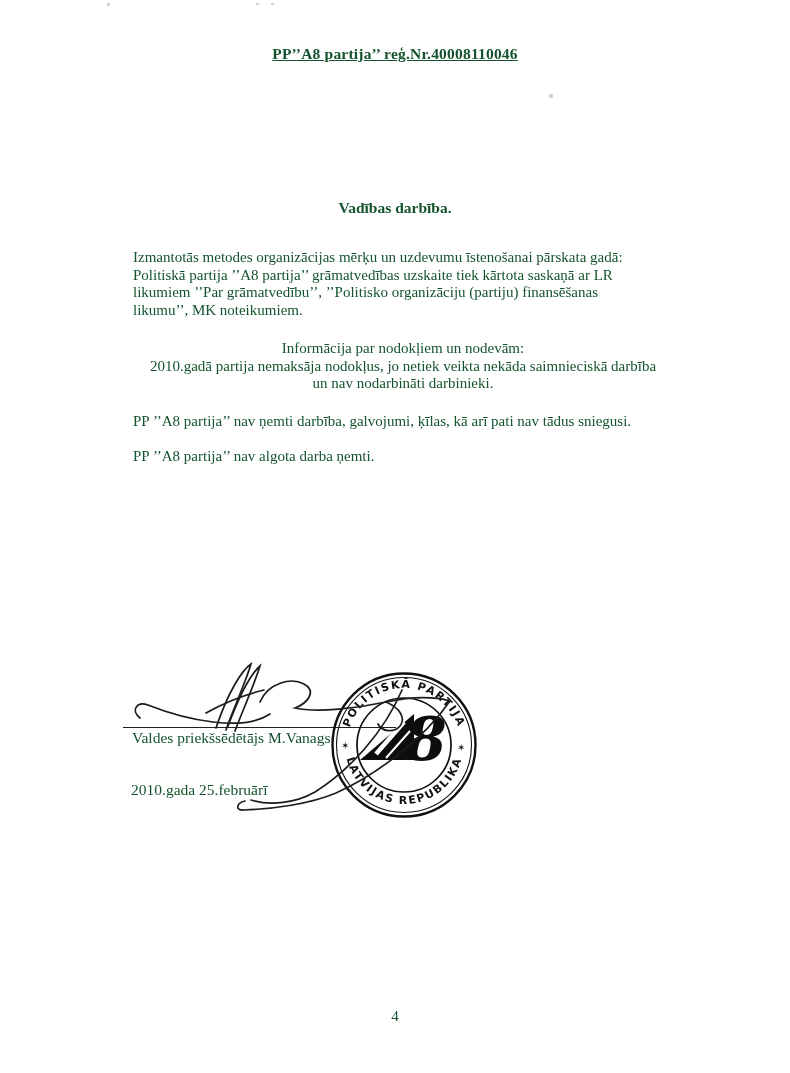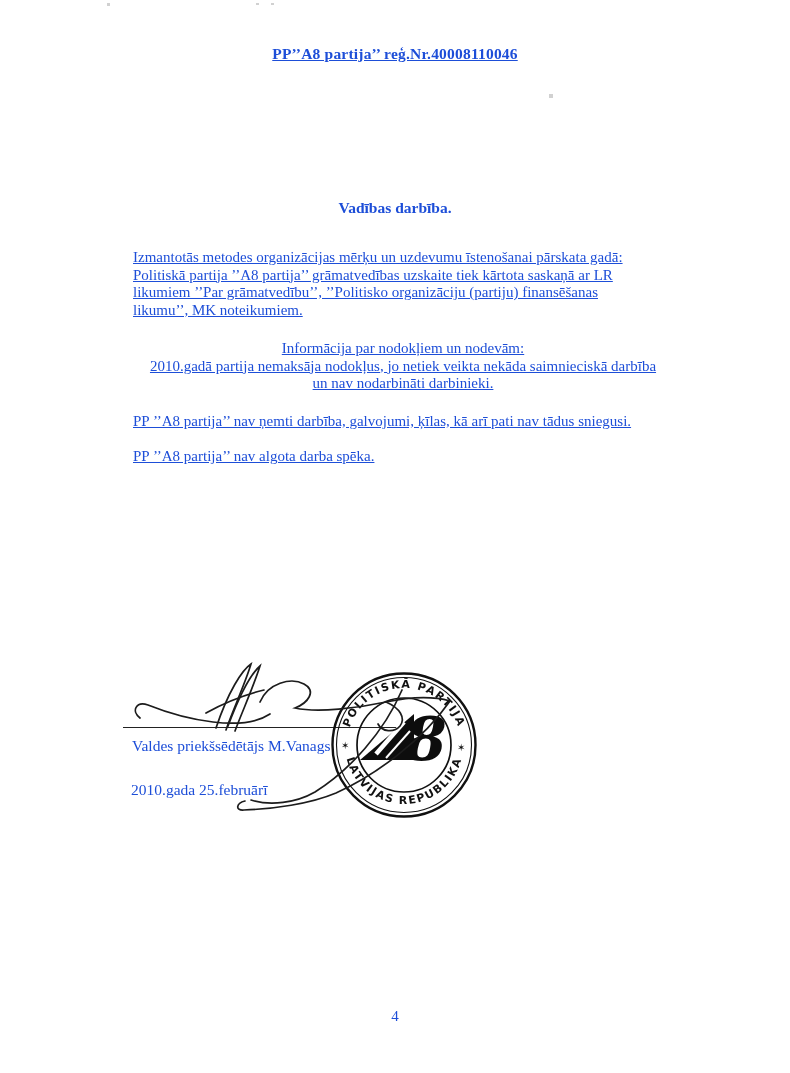--- a/index.html
+++ b/index.html
@@ -2,54 +2,52 @@
 <html><head>
 <meta charset="utf-8">
 <style>
   html,body{margin:0;padding:0;background:#888;}
   .page{
     position:relative;
     width:790px;height:1073px;
     margin:0 auto;
     background:#ffffff;
     font-family:"Liberation Serif", serif;
-    color:#1d4ed8;
+    color:#14532d;
     overflow:hidden;
   }
   .doc-header{
     position:absolute;top:45px;left:0;width:100%;
     text-align:center;
     font-size:15.5px;font-weight:bold;
     text-decoration:underline;
     letter-spacing:.2px;
   }
   .doc-title{
     position:absolute;top:199px;left:0;width:100%;
     text-align:center;
     font-size:15.5px;font-weight:bold;
   }
   .para{
     position:absolute;left:133px;width:540px;
     font-size:15px;line-height:17.5px;
     white-space:pre-line;
-    text-decoration:underline;
   }
   #para-0{top:249px;}
   #para-1{top:340px;text-align:center;}
   #para-2{top:413px;}
   #para-3{top:448px;}
   #para-4{top:481px;}
   .sig-rule{
     position:absolute;left:123px;top:727px;width:274px;height:0;
     border-top:1.4px solid #222;
   }
   .sig-role{
     position:absolute;left:132px;top:729px;
     font-size:15.5px;
-    margin-top:8px;
   }
   .sig-date{
     position:absolute;left:131px;top:781px;
     font-size:15.5px;
   }
   .page-number{
     position:absolute;top:1008px;left:0;width:100%;
     text-align:center;font-size:15px;
   }
   .stamp-svg{position:absolute;left:329px;top:670px;}
@@ -86,21 +84,21 @@
   <div class="doc-title">Vadības darbība.</div>
 
   <div class="para" id="para-0">Izmantotās metodes organizācijas mērķu un uzdevumu īstenošanai pārskata gadā:
 Politiskā partija ’’A8 partija’’ grāmatvedības uzskaite tiek kārtota saskaņā ar LR
 likumiem ’’Par grāmatvedību’’, ’’Politisko organizāciju (partiju) finansēšanas
 likumu’’, MK noteikumiem.</div>
   <div class="para" id="para-1">Informācija par nodokļiem un nodevām:
 2010.gadā partija nemaksāja nodokļus, jo netiek veikta nekāda saimnieciskā darbība
 un nav nodarbināti darbinieki.</div>
   <div class="para" id="para-2">PP ’’A8 partija’’ nav ņemti darbība, galvojumi, ķīlas, kā arī pati nav tādus sniegusi.</div>
-  <div class="para" id="para-3">PP ’’A8 partija’’ nav algota darba spēka.</div>
+  <div class="para" id="para-3">PP ’’A8 partija’’ nav algota darba ņemti.</div>
 
   <div class="sig-rule"></div>
   <div class="sig-role">Valdes priekšsēdētājs M.Vanags</div>
   <div class="sig-date">2010.gada 25.februārī</div>
 
   <svg class="stamp-svg" width="150" height="150" viewBox="0 0 150 150">
     <circle cx="75" cy="75" r="71.5" fill="none" stroke="#111" stroke-width="2.4"></circle>
     <circle cx="75" cy="75" r="67.5" fill="none" stroke="#111" stroke-width="1.1"></circle>
     <circle cx="75" cy="75" r="47" fill="none" stroke="#111" stroke-width="1.7"></circle>
     <defs>

